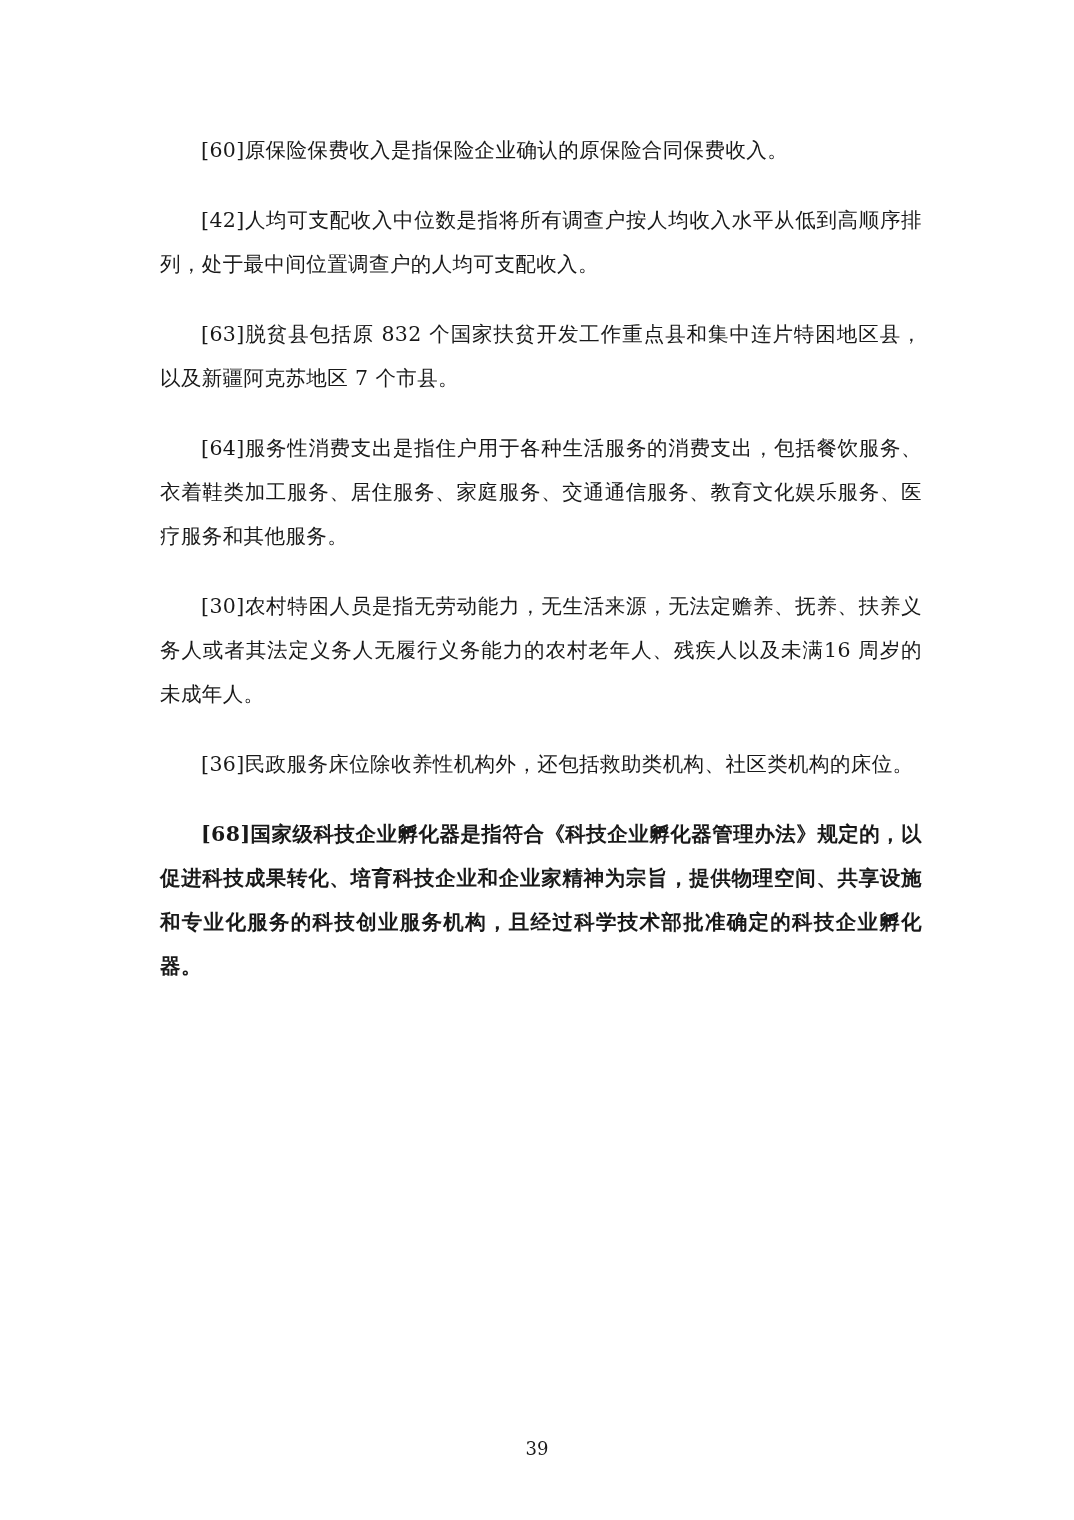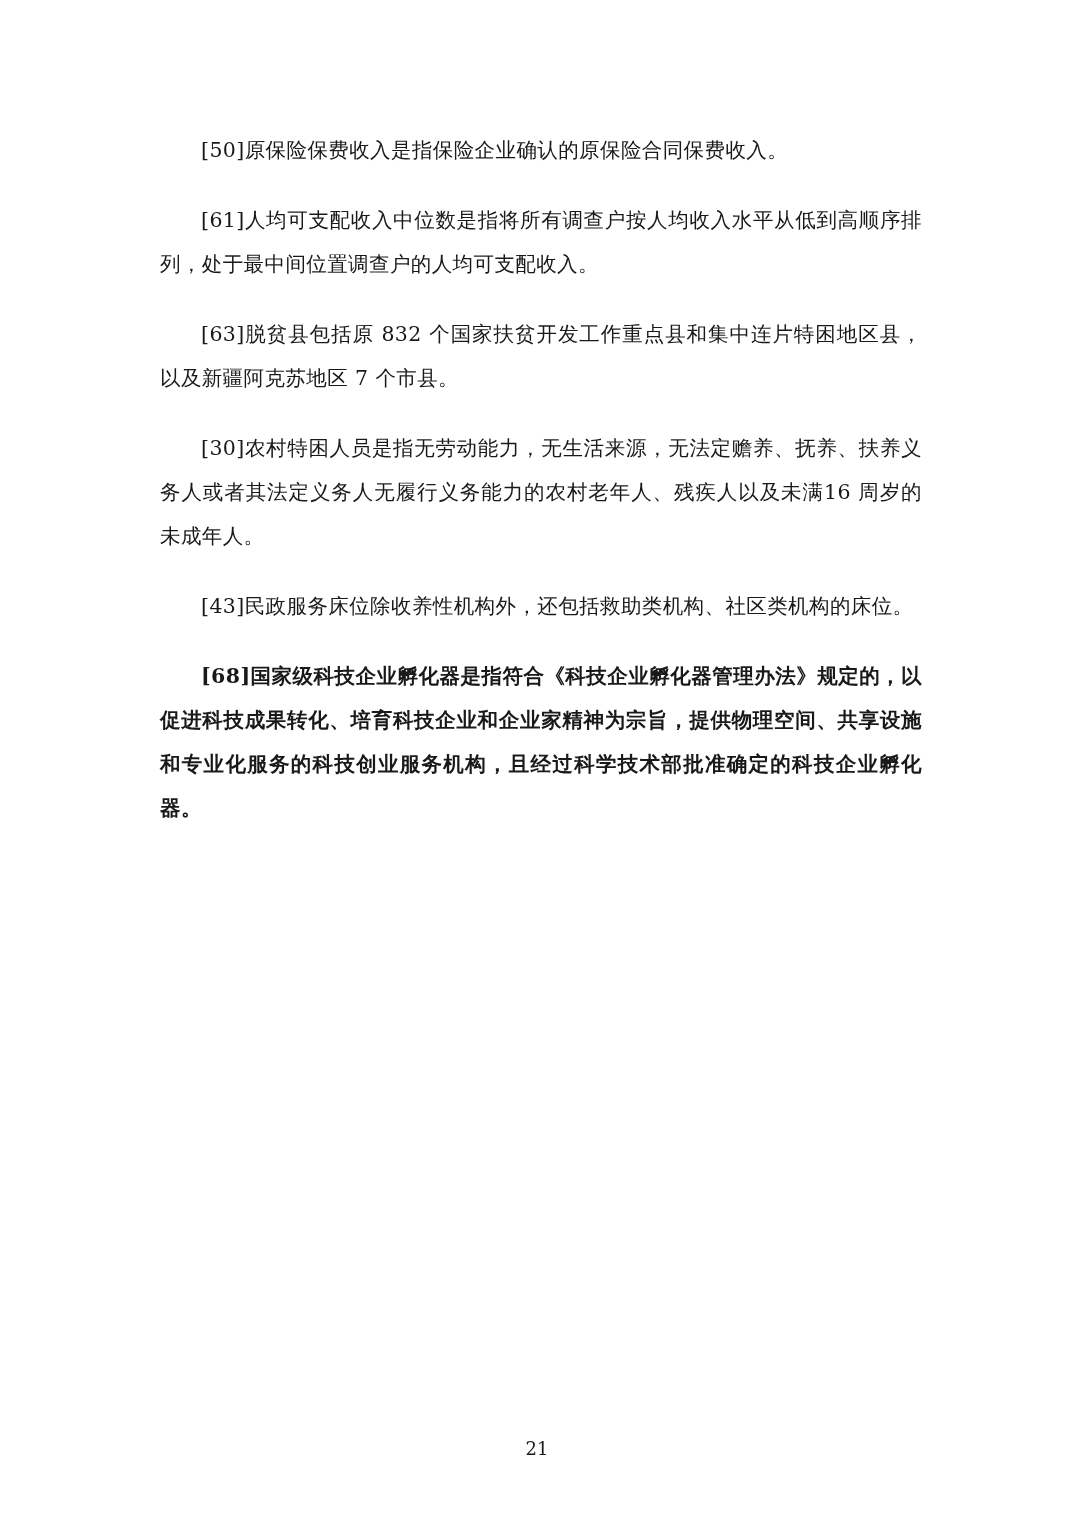--- a/index.html
+++ b/index.html
@@ -44,21 +44,22 @@
     font-size: 18px;
     color: #1a1a1a;
     font-family: "DejaVu Serif", "Liberation Serif", serif;
   }
 </style>
 </head>
 <body>
 
 <div class="page">
   <div class="content">
-    <p class="para">[50]原保险保费收入是指保险企业确认的原保险合同保费收入。</p>
-    <p class="para">[61]人均可支配收入中位数是指将所有调查户按人均收入水平从低到高顺序排列，处于最中间位置调查户的人均可支配收入。</p>
+    <p class="para">[60]原保险保费收入是指保险企业确认的原保险合同保费收入。</p>
+    <p class="para">[42]人均可支配收入中位数是指将所有调查户按人均收入水平从低到高顺序排列，处于最中间位置调查户的人均可支配收入。</p>
     <p class="para">[63]脱贫县包括原 832 个国家扶贫开发工作重点县和集中连片特困地区县，以及新疆阿克苏地区 7 个市县。</p>
+    <p class="para">[64]服务性消费支出是指住户用于各种生活服务的消费支出，包括餐饮服务、衣着鞋类加工服务、居住服务、家庭服务、交通通信服务、教育文化娱乐服务、医疗服务和其他服务。</p>
     <p class="para">[30]农村特困人员是指无劳动能力，无生活来源，无法定赡养、抚养、扶养义务人或者其法定义务人无履行义务能力的农村老年人、残疾人以及未满16 周岁的未成年人。</p>
-    <p class="para">[43]民政服务床位除收养性机构外，还包括救助类机构、社区类机构的床位。</p>
+    <p class="para">[36]民政服务床位除收养性机构外，还包括救助类机构、社区类机构的床位。</p>
     <p class="para">[68]国家级科技企业孵化器是指符合《科技企业孵化器管理办法》规定的，以促进科技成果转化、培育科技企业和企业家精神为宗旨，提供物理空间、共享设施和专业化服务的科技创业服务机构，且经过科学技术部批准确定的科技企业孵化器。</p>
   </div>
-  <div class="footer">21</div>
+  <div class="footer">39</div>
 </div>
 
 </body></html>

